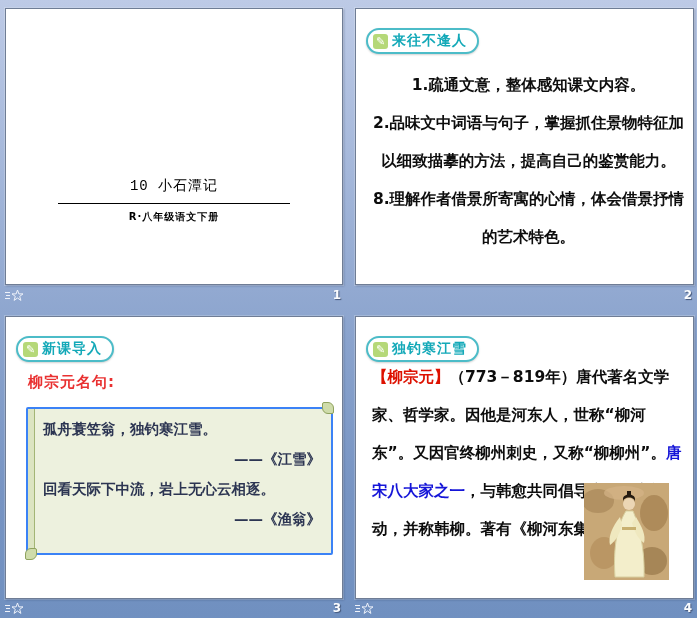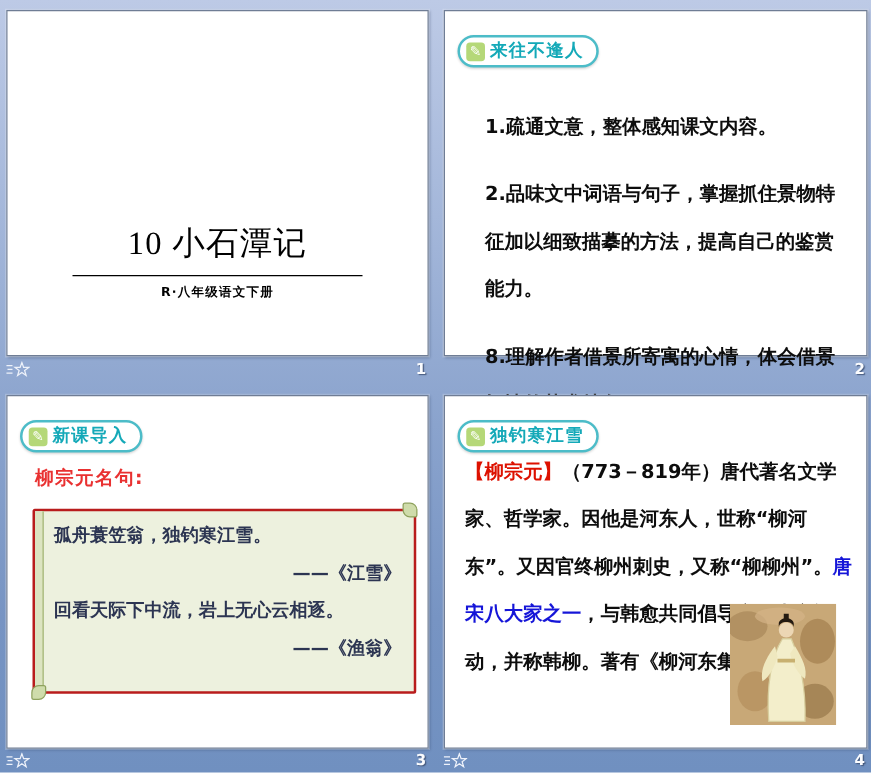--- a/index.html
+++ b/index.html
@@ -33,33 +33,33 @@
     padding:2px 10px 2px 5px;box-shadow:0 1px 2px rgba(0,0,0,0.18);
   }
   .badge .glyph{
     width:15px;height:15px;background:#b5d878;border-radius:3px;color:#ffffff;
     font-size:11px;line-height:15px;text-align:center;font-weight:bold;
   }
   .badge .label{color:#14a9b8;font-weight:bold;font-size:14px;letter-spacing:1px;white-space:nowrap;}
 
   
   .title-block{position:absolute;left:0;right:0;top:168px;text-align:center;}
-  .s1-title{font-family:Liberation Serif, serif;font-size:26px;color:#000;letter-spacing:1px;}
+  .s1-title{font-family:Liberation Mono, monospace;font-size:14px;color:#000;letter-spacing:1px;}
   .s1-rule{width:232px;border:0;border-top:1px solid #000;margin:8px auto 6px;}
   .s1-sub{font-size:10px;font-weight:bold;color:#000;letter-spacing:1px;}
 
   
   .objectives{position:absolute;left:16px;right:8px;top:57px;}
-  .objectives p{margin:16px;font-size:15.5px;font-weight:bold;color:#0d0d0d;line-height:38px;text-align:left;}
+  .objectives p{margin:0;font-size:15.5px;font-weight:bold;color:#0d0d0d;line-height:38px;text-align:center;}
 
   
   .s3-heading{position:absolute;left:22px;top:56px;color:#e93131;font-weight:bold;font-size:15px;letter-spacing:1px;}
   .poem-box{
     position:absolute;left:20px;top:90px;width:303px;height:144px;
-    background:#edf1de;border:2px solid #b91c1c;border-radius:2px;
+    background:#edf1de;border:2px solid #3b82f6;border-radius:2px;
   }
   .poem-box .edge{position:absolute;left:0;top:0;bottom:0;width:6px;background:#dce4c1;border-right:1px solid #a3b575;}
   .poem-box .curl-tr{position:absolute;right:-3px;top:-7px;width:10px;height:10px;background:#cfdcab;border:1px solid #8fa25e;border-radius:2px 6px 2px 6px;}
   .poem-box .curl-bl{position:absolute;left:-3px;bottom:-7px;width:10px;height:10px;background:#cfdcab;border:1px solid #8fa25e;border-radius:6px 2px 6px 2px;}
   .poem-content{position:absolute;left:15px;right:10px;top:5px;color:#2c3552;font-weight:bold;font-size:14.5px;line-height:30px;}
   .poem-content .src{text-align:right;}
   .poem-content .row{display:flex;justify-content:space-between;}
 
   
   .author-para{position:absolute;left:16px;right:10px;top:41px;font-size:15.5px;font-weight:bold;line-height:38px;color:#0d0d0d;text-align:left;}

